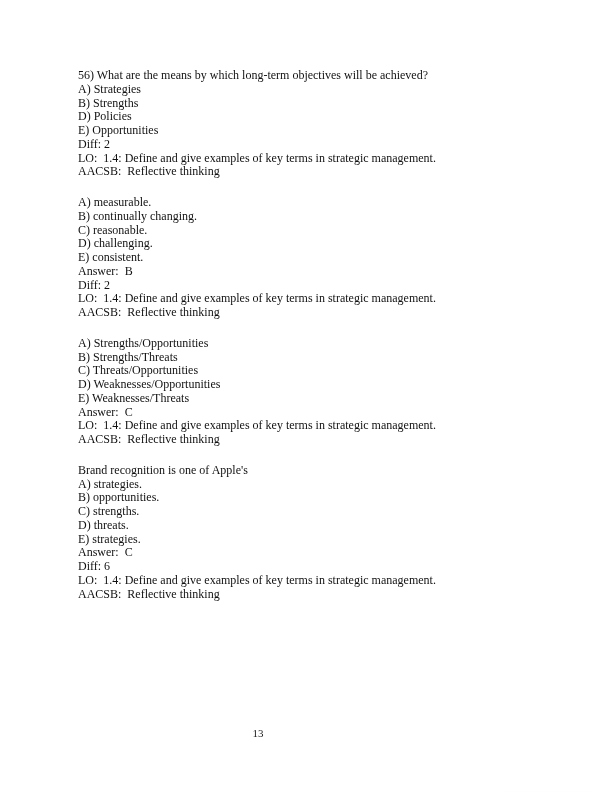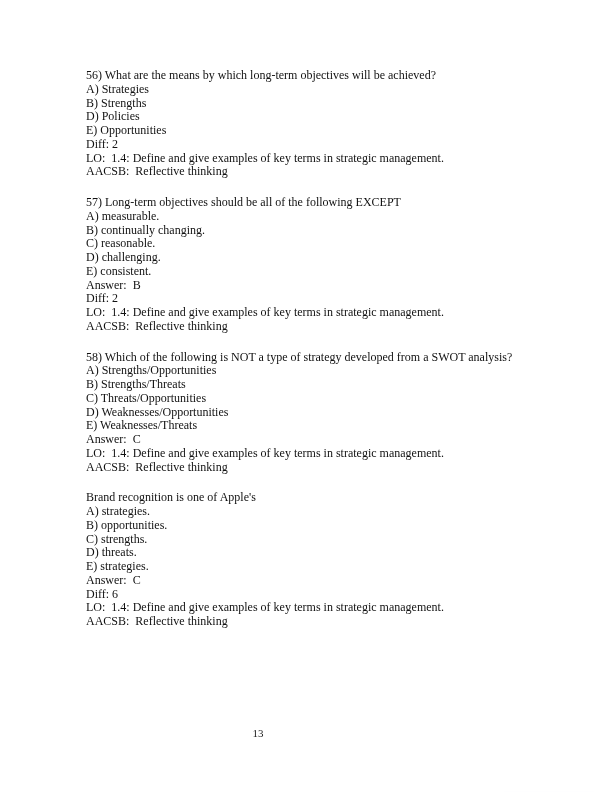--- a/index.html
+++ b/index.html
@@ -15,21 +15,21 @@
     font-family: "Liberation Serif", "DejaVu Serif", serif;
     color: #111111;
   }
   .doc {
     position: absolute;
     left: 70px;
     top: 69px;
     width: 490px;
   }
   .qblock {
-    margin: 0 0 17px 16px;
+    margin: 0 0 17px 8px;
   }
   .qline {
     font-size: 12px;
     line-height: 13.75px;
     white-space: pre;      
   }
   .pagenum {
     position: absolute;
     top: 727px;
     left: 0;
@@ -75,34 +75,32 @@
     <div class="qline">A) Strategies</div>
     <div class="qline">B) Strengths</div>
     <div class="qline">D) Policies</div>
     <div class="qline">E) Opportunities</div>
     <div class="qline">Diff: 2</div>
     <div class="qline">LO:  1.4: Define and give examples of key terms in strategic management.</div>
     <div class="qline">AACSB:  Reflective thinking</div>
   </div>
 
   <div class="qblock">
-    <div class="qline">57) Long-term objectives should be all of the following EXCEPT</div>
     <div class="qline">A) measurable.</div>
     <div class="qline">B) continually changing.</div>
     <div class="qline">C) reasonable.</div>
     <div class="qline">D) challenging.</div>
     <div class="qline">E) consistent.</div>
     <div class="qline">Answer:  B</div>
     <div class="qline">Diff: 2</div>
     <div class="qline">LO:  1.4: Define and give examples of key terms in strategic management.</div>
     <div class="qline">AACSB:  Reflective thinking</div>
   </div>
 
   <div class="qblock">
-    <div class="qline">58) Which of the following is NOT a type of strategy developed from a SWOT analysis?</div>
     <div class="qline">A) Strengths/Opportunities</div>
     <div class="qline">B) Strengths/Threats</div>
     <div class="qline">C) Threats/Opportunities</div>
     <div class="qline">D) Weaknesses/Opportunities</div>
     <div class="qline">E) Weaknesses/Threats</div>
     <div class="qline">Answer:  C</div>
     <div class="qline">LO:  1.4: Define and give examples of key terms in strategic management.</div>
     <div class="qline">AACSB:  Reflective thinking</div>
   </div>
 

